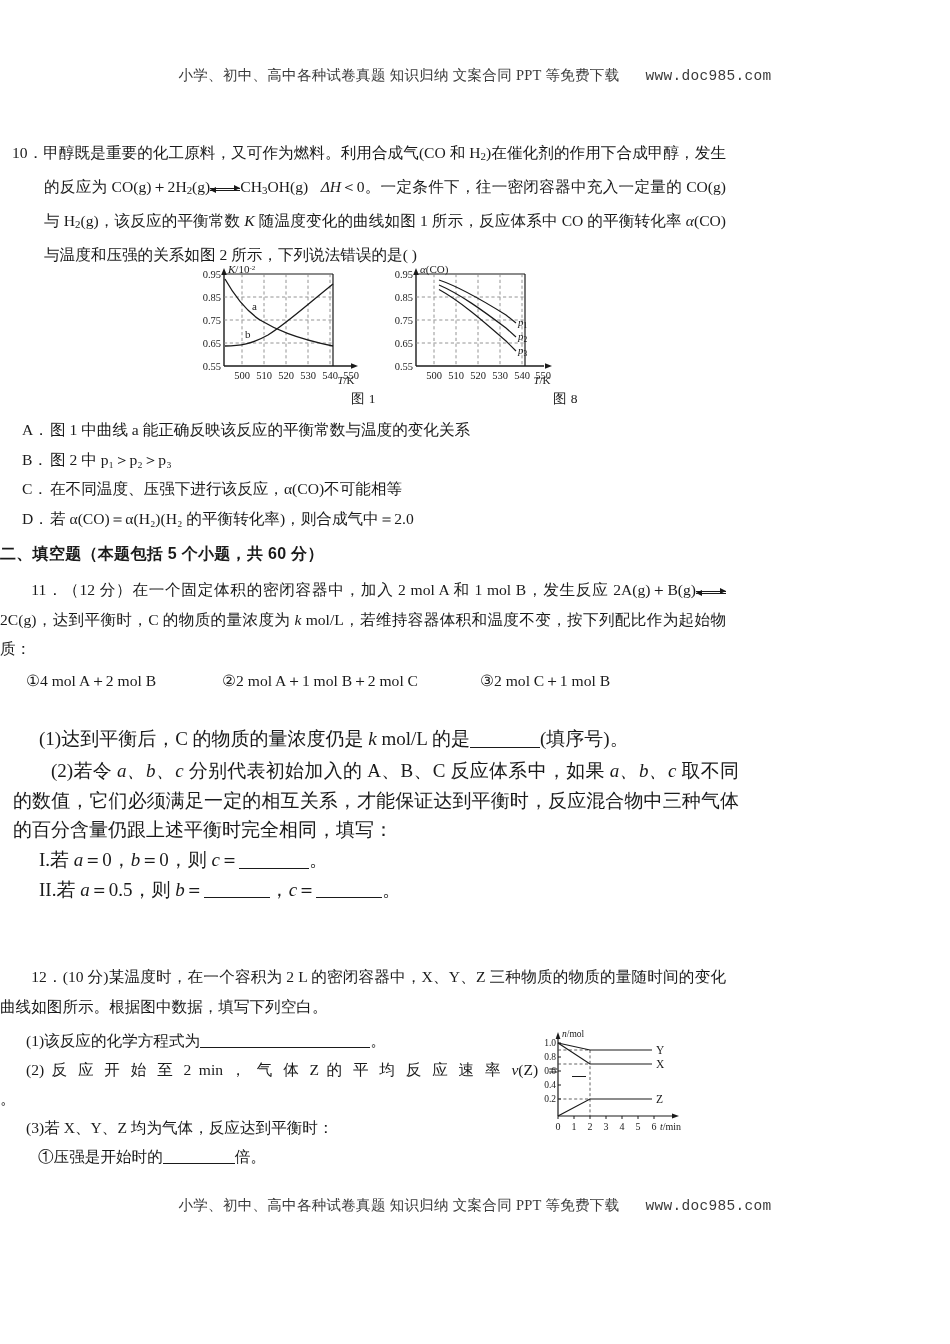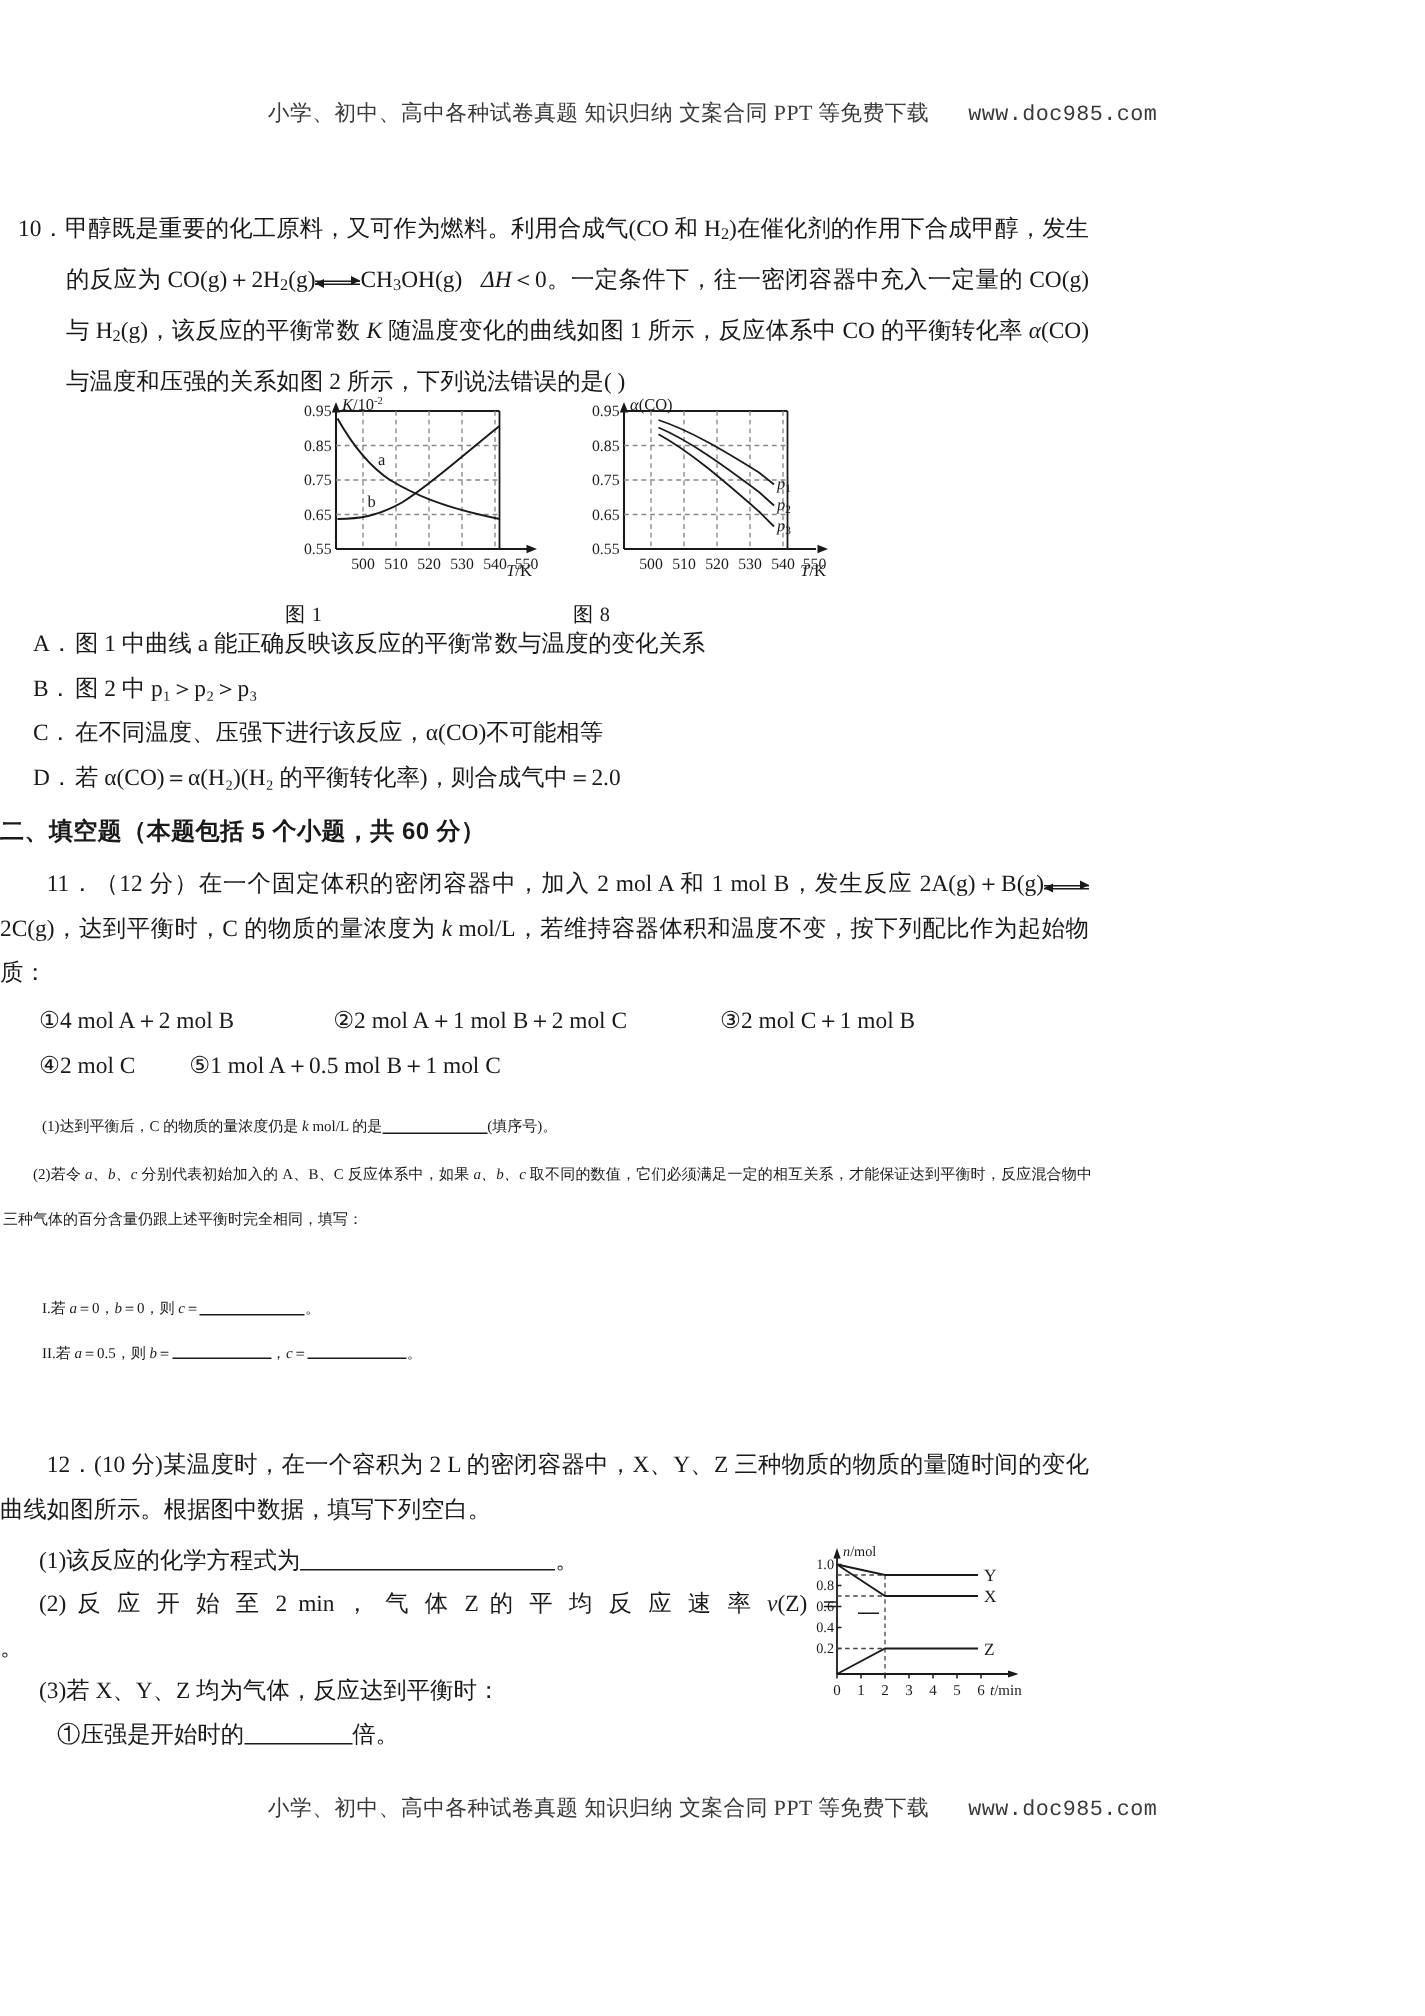--- a/index.html
+++ b/index.html
@@ -93,23 +93,23 @@
     width: 726px;
     height: 150px;
   }
   .fig {
     position: absolute;
     top: 0;
   }
   .fig1 { left: 190px; }
   .fig2 { left: 382px; }
   .figcap {
-    text-align: left;
+    text-align: right;
     font-size: 13.5px;
-    margin-top: 12px;
+    margin-top: 2px;
     letter-spacing: 0.5px;
   }
 
   
   .options { position: absolute; top: 415px; left: 0; width: 726px; }
   .opt {
     font-size: 15.6px;
     line-height: 29.5px;
     padding-left: 22px;
   }
@@ -146,27 +146,26 @@
     font-size: 15.6px;
     line-height: 29.5px;
   }
   .choices .row { padding-left: 26px; white-space: nowrap; }
   .gap1 { display: inline-block; width: 66px; }
   .gap2 { display: inline-block; width: 62px; }
   .gap3 { display: inline-block; width: 36px; }
 
   .q11sub {
     position: absolute;
-    left: 2px;
-    width: 726px;
-    font-size: 10px;
+    left: 13px;
+    width: 726px;
+    font-size: 19px;
     line-height: 29.5px;
     text-align: justify;
     text-justify: inter-ideograph;
-    margin-top: 13px;
   }
   .q11p1 { top: 724px; padding-left: 26px;}
   .q11p2 { top: 756px; }
   .q11p3 { top: 845px; }
   .q11p3 .li { padding-left: 26px; }
 
   .ul { display: inline-block; border-bottom: 1px solid #1a1a1a; height: 1em; vertical-align: -0.15em; }
   .ul-70 { width: 70px; }
   .ul-66 { width: 66px; }
   .ul-170 { width: 170px; }
@@ -347,23 +346,20 @@
 
   <div class="sect">二、填空题（本题包括 5 个小题，共 60 分）</div>
 
   <div class="q11">
     <span style="display:inline-block;width:2em;"></span><span>11．</span><span>（12 分）</span><span>在一个固定体积的密闭容器中，加入 2 mol A 和 1 mol B，发生反应 2A(g)＋B(g)</span><span class="eqarrow"><i class="h1"></i><i class="h2"></i></span><span>2C(g)，达到平衡时，C 的物质的量浓度为 </span><i>k</i><span> mol/L，若维持容器体积和温度不变，按下列配比</span><span>作为起始物质：</span>
   </div>
 
   <div class="choices">
     <div class="row">
       <span>①4 mol A＋2 mol B</span><span class="gap1"></span><span>②2 mol A＋1 mol B＋2 mol C</span><span class="gap2"></span><span>③2 mol C＋1 mol B</span>
-    </div>
-    <div class="row">
-      <span>④2 mol C</span><span class="gap3"></span><span>⑤1 mol A＋0.5 mol B＋1 mol C</span>
     </div>
   </div>
 
   <div class="q11sub q11p1">
     <span>(1)达到平衡后，C 的物质的量浓度仍是 </span><i>k</i><span> mol/L 的是</span><span class="ul ul-70"></span><span>(填序号)。</span>
   </div>
 
   <div class="q11sub q11p2">
     <span style="display:inline-block;width:2em;"></span><span>(2)若令 </span><i>a、b、c</i><span> 分别代表初始加入的 A、B、C 反应体系中，如果 </span><i>a、b、c</i><span> 取不同的数值，它</span><span>们必须满足一定的相互关系，才能保证达到平衡时，反应混合物中三种气体的百分含量仍跟上述平</span><span>衡时完全相同，填写：</span>
   </div>

